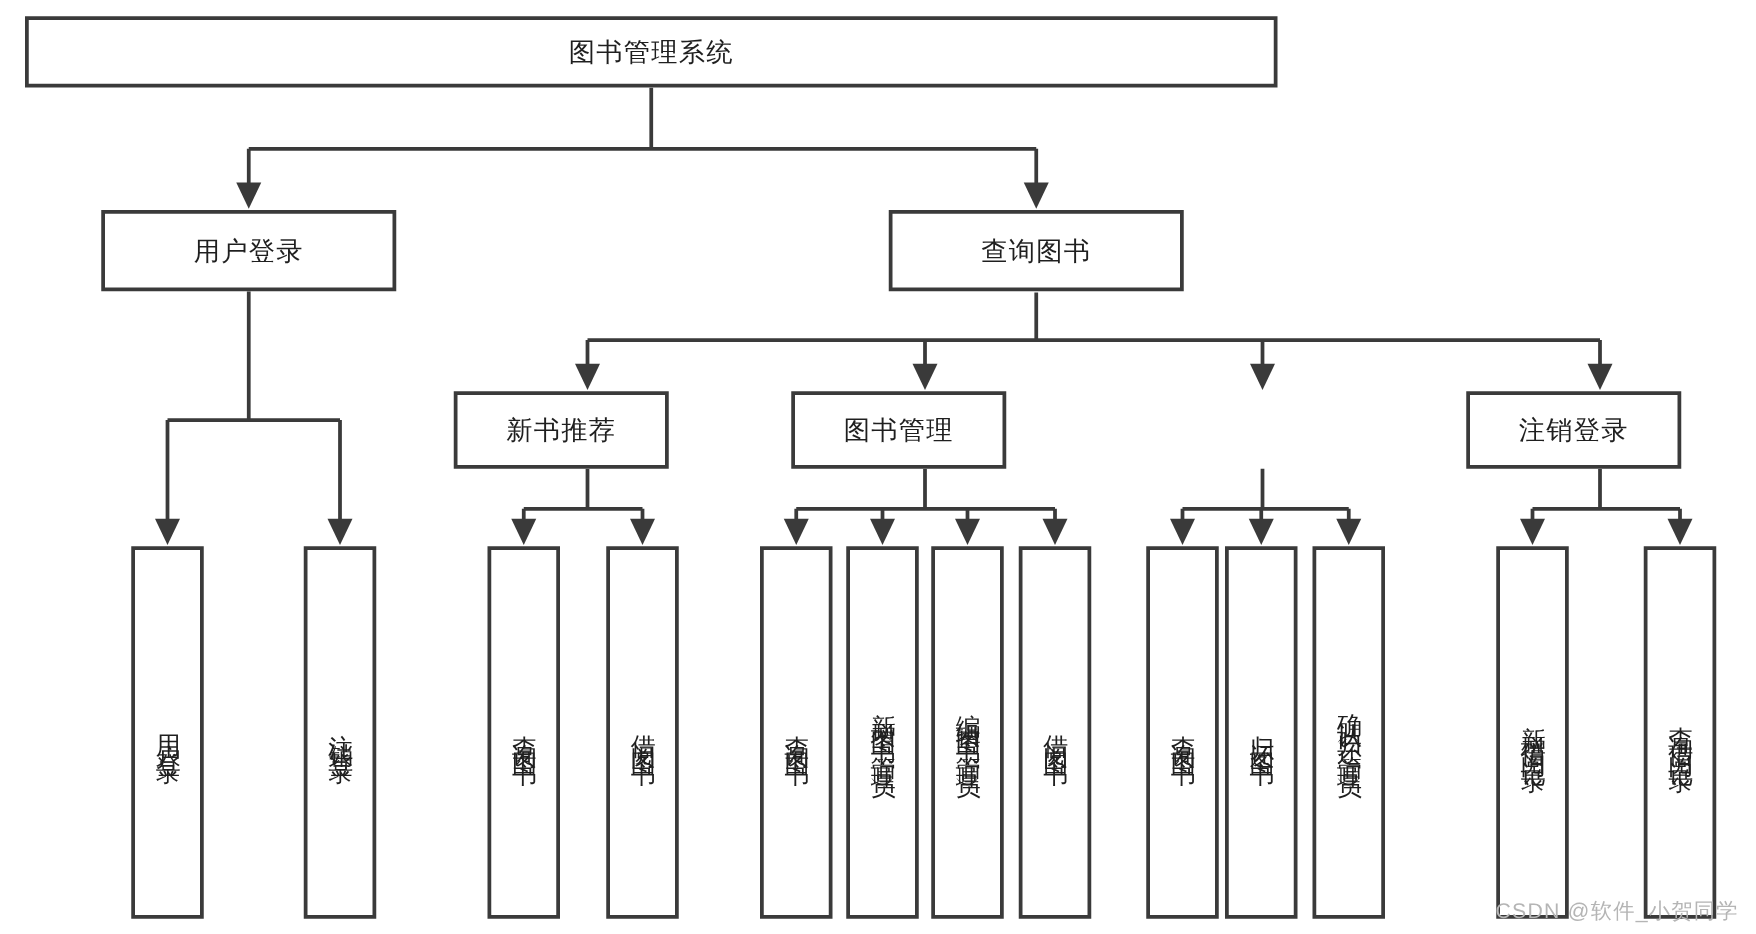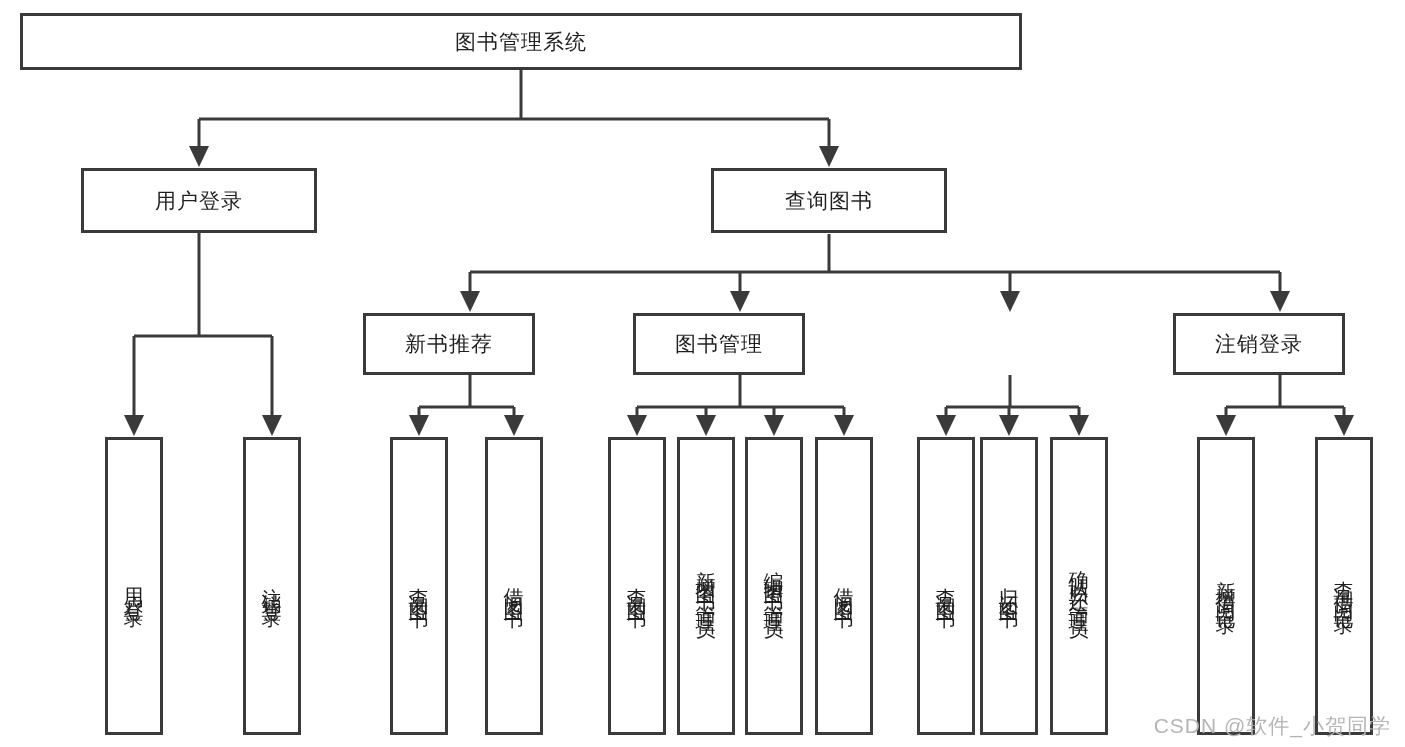--- a/index.html
+++ b/index.html
@@ -43,21 +43,21 @@
     writing-mode:vertical-rl;
     text-orientation:mixed;
     font-size:20px;
     letter-spacing:7px;
     line-height:1;
   }
   .watermark{
     position:absolute;
     right:14px;
     bottom:7px;
-    font-size:21px;
+    font-size:17px;
     color:var(--wm);
     letter-spacing:1px;
     z-index:5;
     white-space:nowrap;
   }
 </style>
 </head>
 <body>
 
 <div class="canvas">

